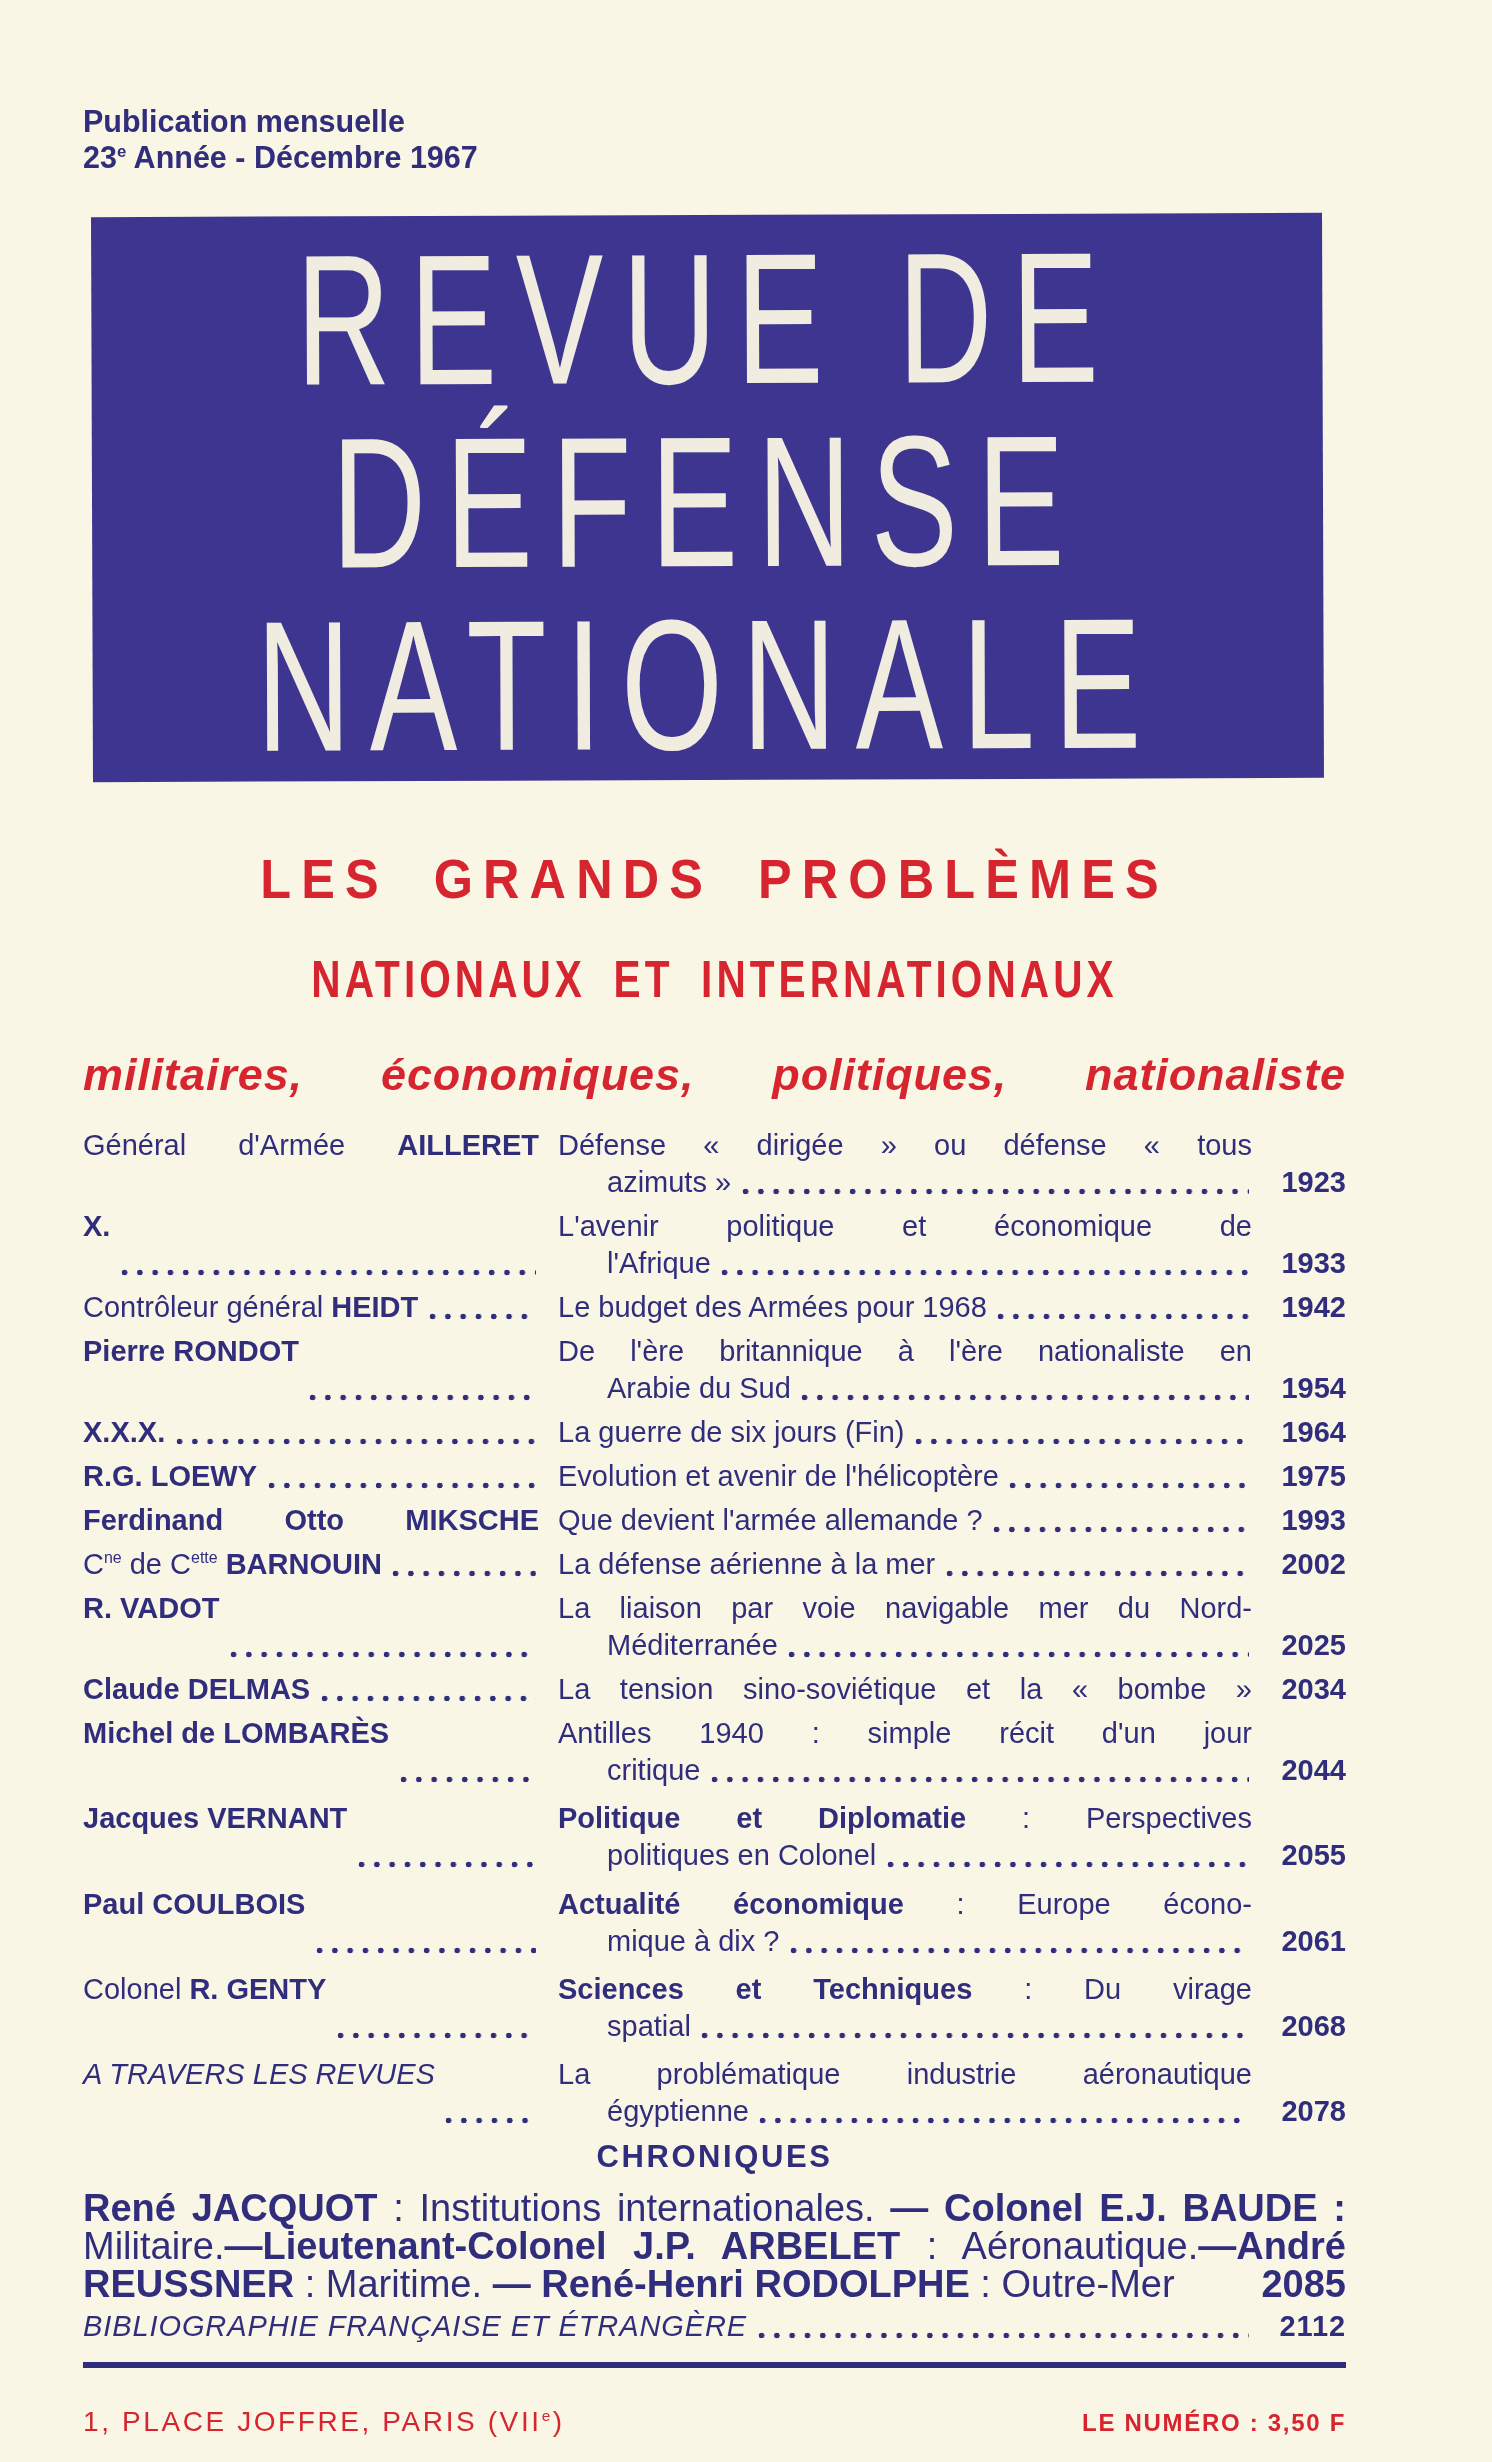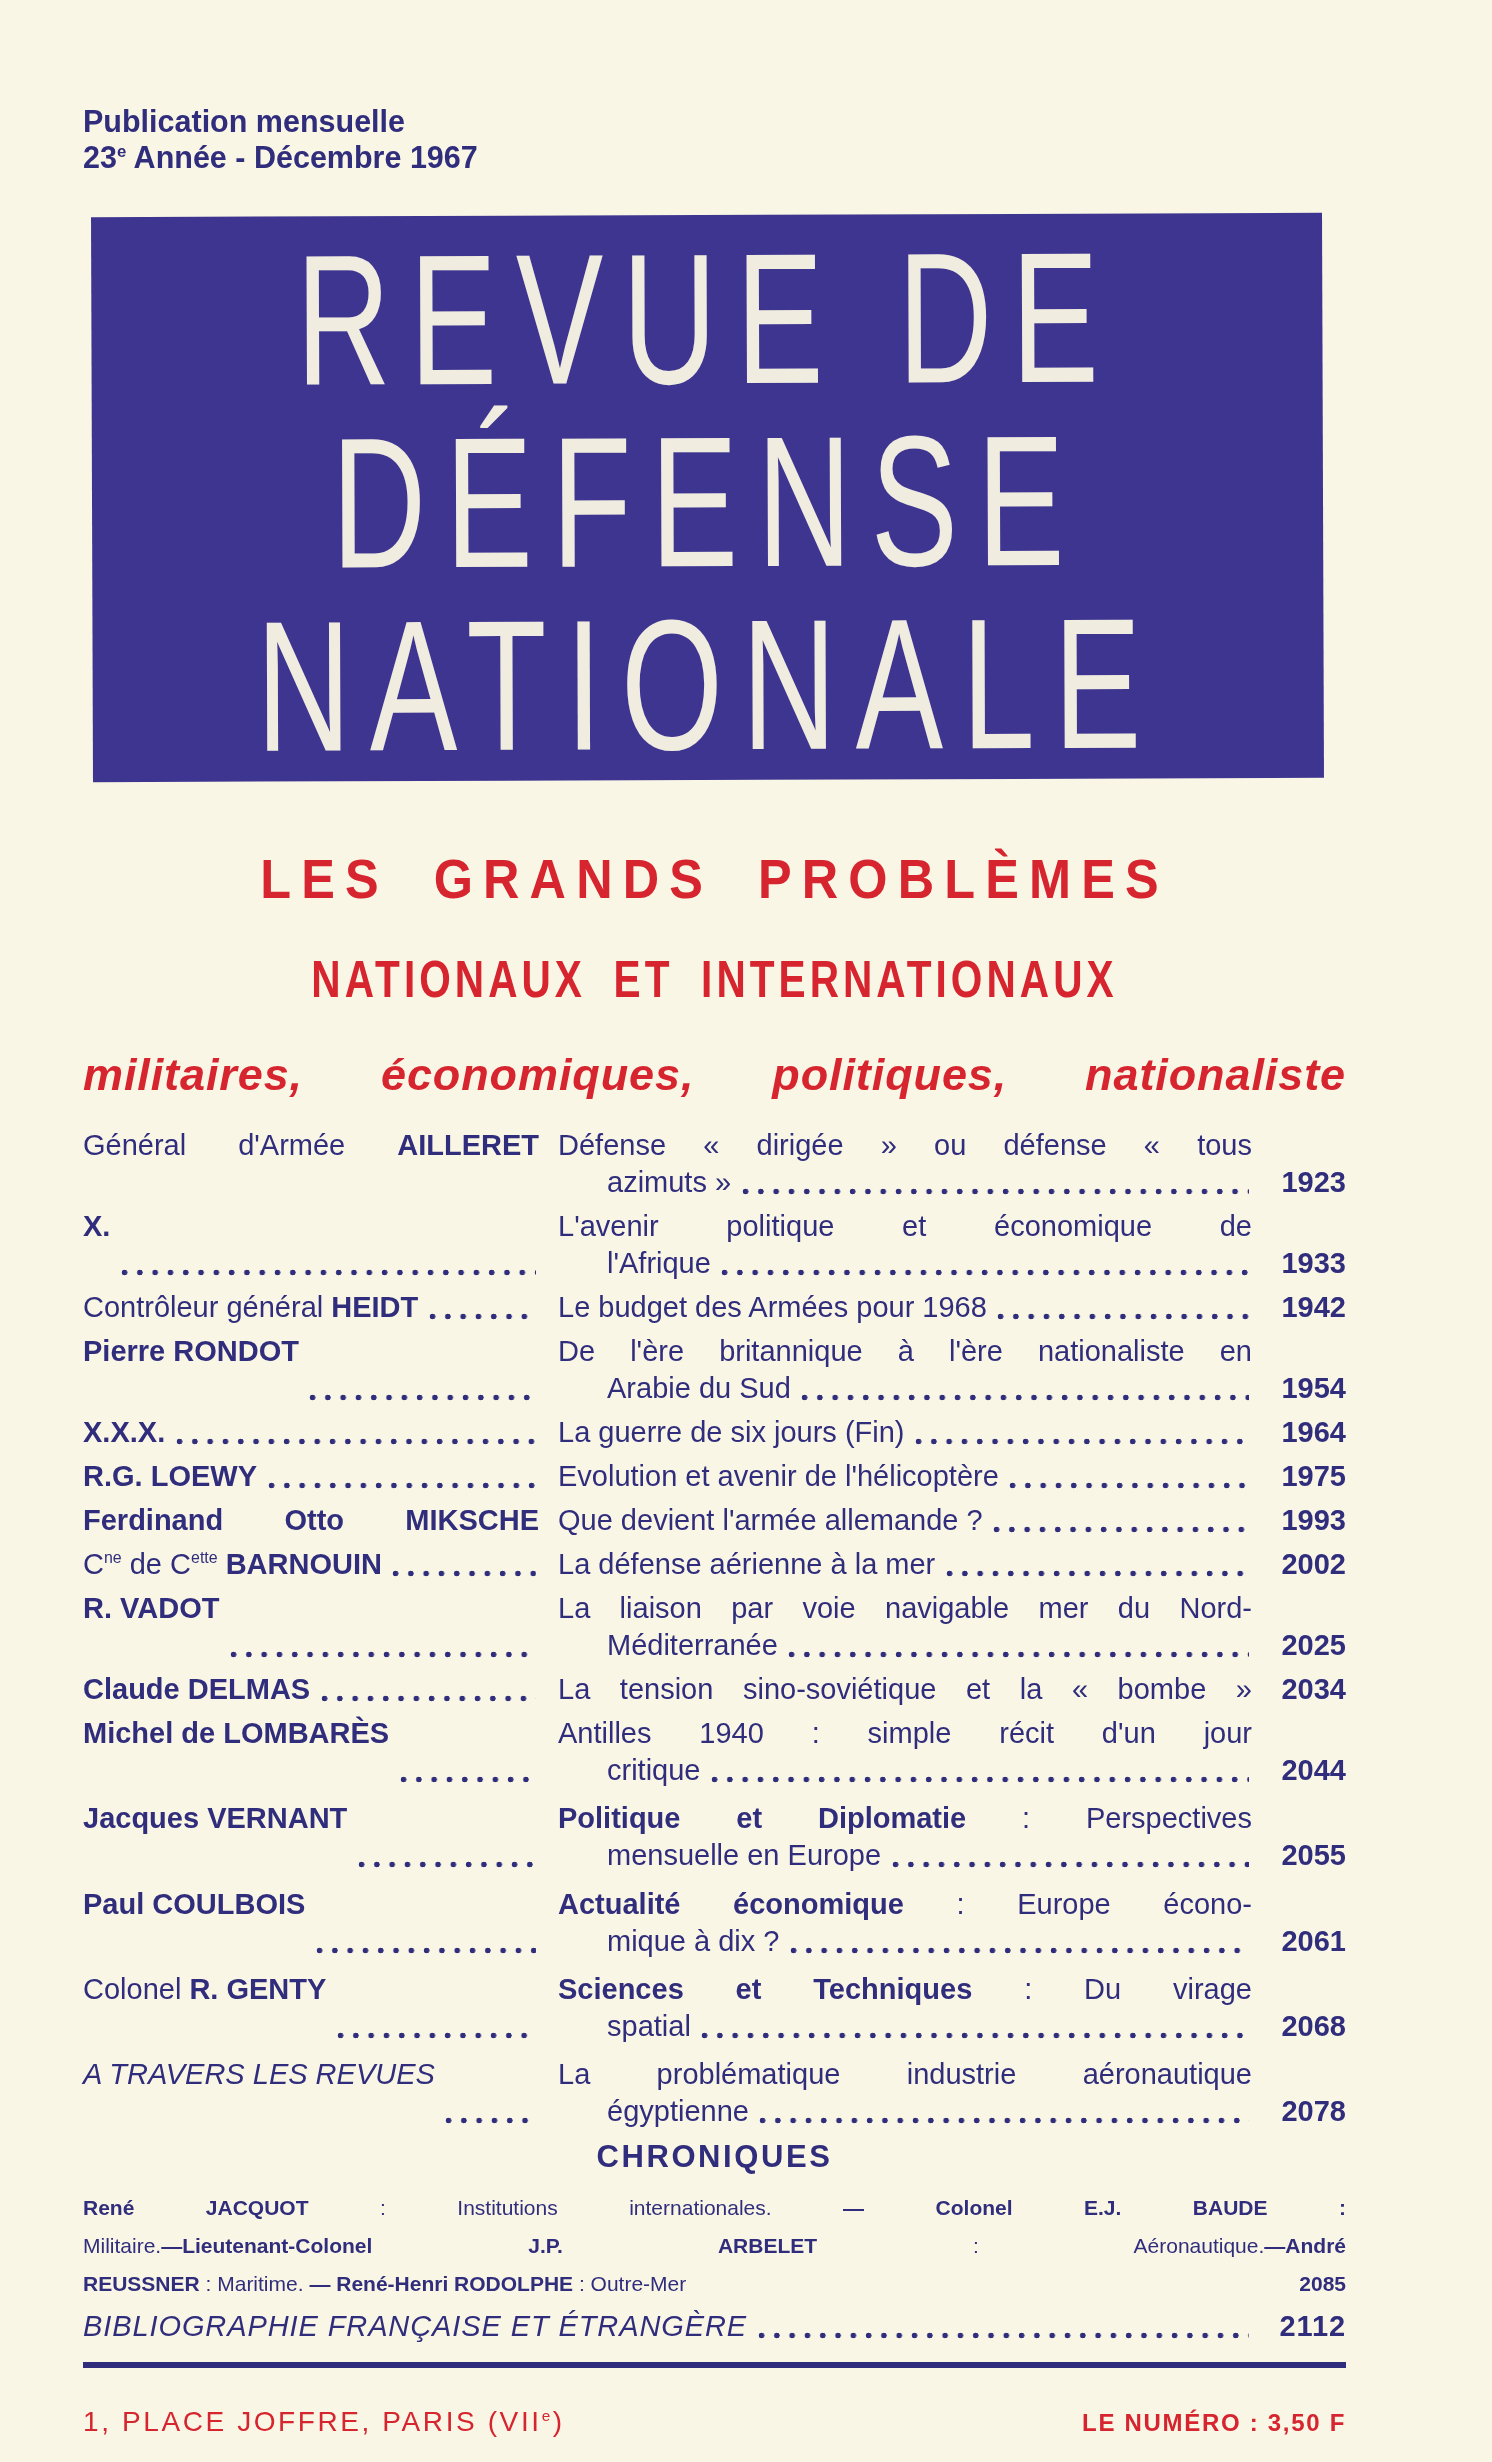--- a/index.html
+++ b/index.html
@@ -57,21 +57,21 @@
   .title-line .ttext{white-space:nowrap;}
   .title-line.fillLast .ttext{flex:1;white-space:normal;text-align:justify;text-align-last:justify;}
   .leader{flex:1;height:7px;align-self:flex-end;margin:0 3.5px 6.1px 10.5px;
     background-image:radial-gradient(circle at 3.5px 3.5px, var(--navy) 2.6px, rgba(0,0,0,0) 3.1px);
     background-size:15.3px 7px;background-repeat:repeat-x;background-position:left bottom;}
   .toc-page{width:94px;flex:none;text-align:right;font-weight:bold;align-self:flex-end;}
 
   
   .chron-head{text-align:center;font-weight:bold;font-size:31px;letter-spacing:2.6px;
     margin-top:8.7px;margin-bottom:14px;}
-  .chron-par{font-size:21px;line-height:38px;}
+  .chron-par{font-size:38px;line-height:38px;}
   .chron-line{text-align:justify;text-align-last:justify;}
   .chron-line3{display:flex;text-align:left;}
   .chron-line3 .spacer{flex:1;}
 
   
   .biblio{display:flex;font-size:29px;line-height:37px;font-style:italic;margin-top:5.2px;letter-spacing:0.9px;}
   .biblio .btext{white-space:nowrap;}
   .biblio .toc-page{font-style:normal;}
 
   .rule{margin-top:17.4px;height:5.2px;background:var(--navy);}
@@ -256,21 +256,21 @@
         <div class="toc-page">2044</div>
       </div>
       <div class="toc-row gap">
         <div class="toc-author">
           <span class="author-text"><span class="b">Jacques VERNANT</span></span>
           <span class="leader"></span>
         </div>
         <div class="toc-title">
           <div class="title-line just"><span class="b">Politique et Diplomatie</span><span> : Perspectives</span></div>
           <div class="title-line lastline cont">
-            <span class="ttext"><span>mensuelle en Europe</span></span>
+            <span class="ttext"><span>politiques en Colonel</span></span>
             <span class="leader"></span>
           </div>
         </div>
         <div class="toc-page">2055</div>
       </div>
       <div class="toc-row gap">
         <div class="toc-author">
           <span class="author-text"><span class="b">Paul COULBOIS</span></span>
           <span class="leader"></span>
         </div>

